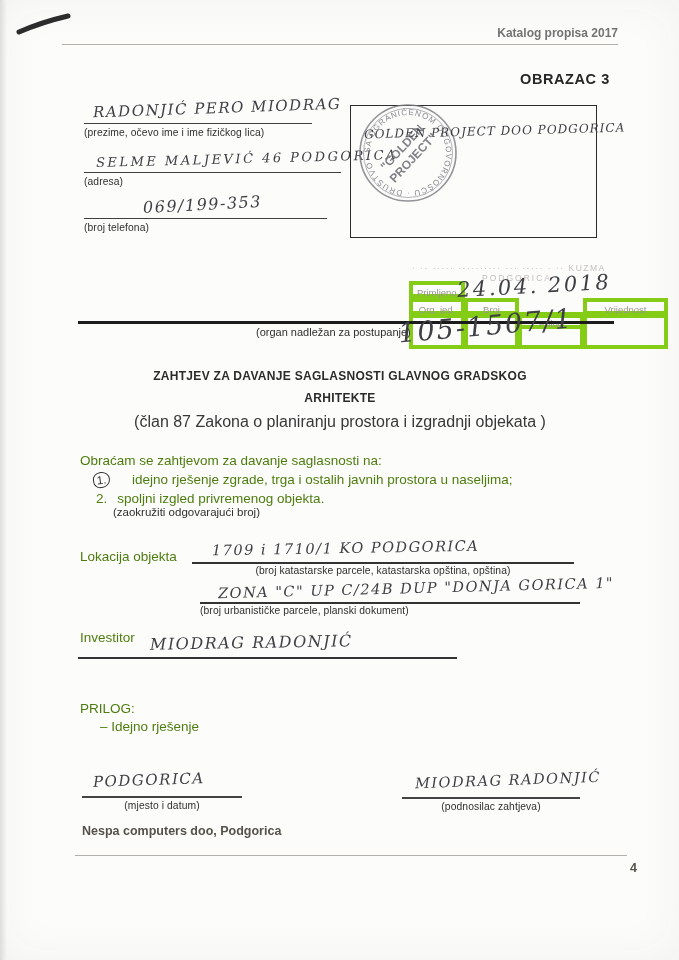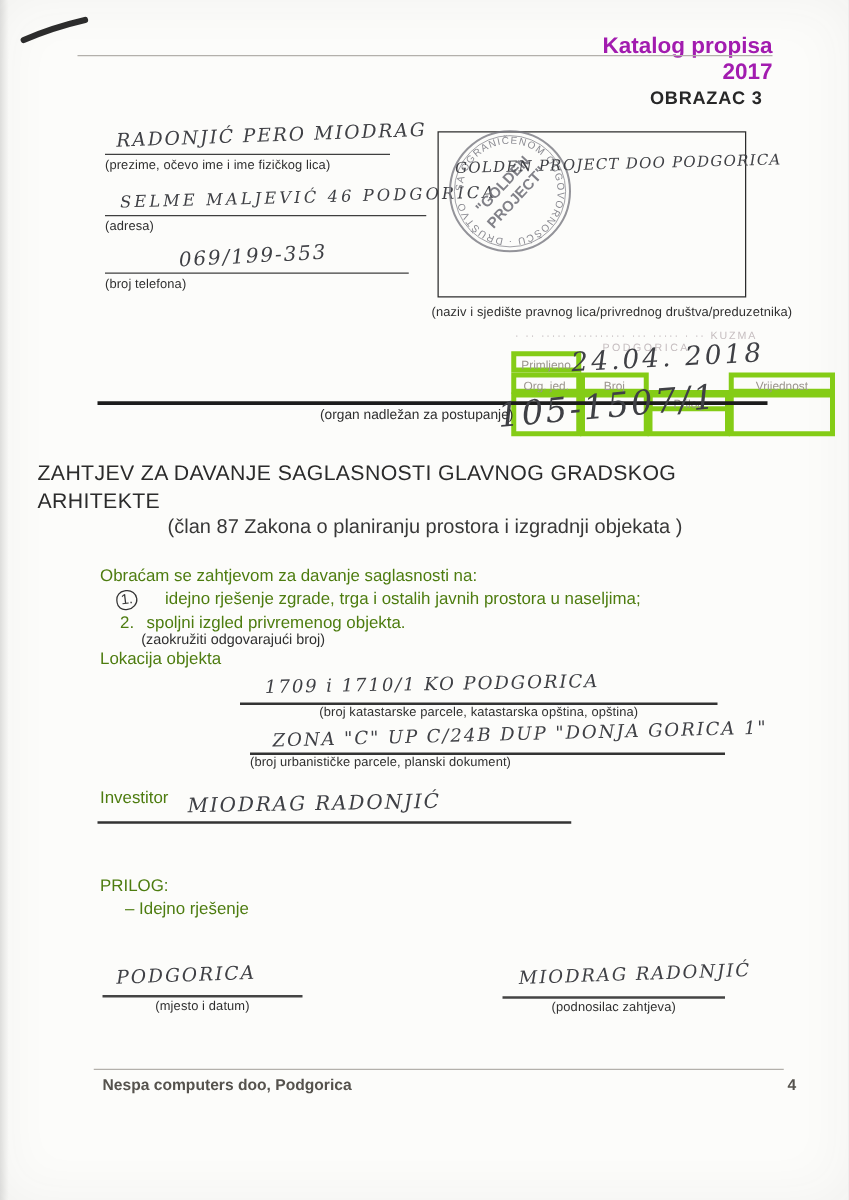--- a/index.html
+++ b/index.html
@@ -26,32 +26,32 @@
     position:absolute;border:4px solid #84cc16;box-sizing:border-box;
     font-size:9.5px;color:#9b958d;line-height:15px;text-align:center;
     background:transparent;
   }
   .faint{color:#c6bec0;font-size:8.5px;letter-spacing:1.5px;white-space:nowrap;}
   .circle-num{
     display:inline-block;width:17px;height:16px;border:1.6px solid #333;
     border-radius:48% 52% 55% 45%;text-align:center;line-height:15px;
     font-size:11.5px;transform:rotate(-7deg);box-sizing:border-box;
   }
-  .title{font-weight:normal;font-size:17px;color:#2b2b2b;letter-spacing:0.3px;}
+  .title{font-weight:bold;font-size:12px;color:#2b2b2b;text-align:center;letter-spacing:0.3px;}
 </style>
 </head>
 <body>
 
 <div class="page">
 
   <svg class="abs" style="left:12px;top:8px;" width="64" height="32">
     <path d="M7,24 Q30,14 56,8" stroke="#151515" stroke-width="5" fill="none" stroke-linecap="round" opacity="0.9"></path>
   </svg>
 
-  <div class="abs" style="left:440px;top:26px;width:178px;text-align:right;font-weight:bold;font-size:18px;color:#a21caf;">Katalog propisa 2017</div>
+  <div class="abs" style="left:440px;top:26px;width:178px;text-align:right;font-weight:bold;font-size:12px;color:#737373;">Katalog propisa 2017</div>
   <div class="rule-light" style="left:62px;top:44px;width:556px;"></div>
 
   <div class="abs" style="left:500px;top:71px;width:110px;text-align:right;font-weight:bold;font-size:14.5px;letter-spacing:0.6px;color:#272727;">OBRAZAC 3</div>
 
   <div class="abs hw" style="left:93px;top:99px;font-size:15px;transform:rotate(-2deg);">RADONJIĆ PERO MIODRAG</div>
   <div class="rule" style="left:84px;top:123px;width:228px;"></div>
   <div class="abs caption" style="left:84px;top:127px;">(prezime, očevo ime i ime fizičkog lica)</div>
 
   <div class="abs hw" style="left:96px;top:151px;font-size:13px;letter-spacing:2.5px;transform:rotate(-1.5deg);">SELME MALJEVIĆ 46 PODGORICA</div>
   <div class="rule" style="left:84px;top:172px;width:257px;"></div>
@@ -75,21 +75,20 @@
       <textPath href="#ringPath">SA OGRANIČENOM ODGOVORNOŠĆU · DRUŠTVO · PODGORICA ·</textPath>
     </text>
     <g transform="rotate(-47 52 52)" fill="#74747c" font-size="12" font-weight="bold" text-anchor="middle" opacity="0.9" font-family="Liberation Sans, sans-serif">
       <text x="52" y="48">"GOLDEN</text>
       <text x="52" y="63">PROJECT"</text>
     </g>
   </svg>
 
   <div class="abs hw" style="left:364px;top:124px;font-size:12px;letter-spacing:1px;transform:rotate(-1.5deg);z-index:3;">GOLDEN PROJECT DOO PODGORICA</div>
 
-  <div class="abs caption" style="left:322px;top:245px;width:335px;text-align:center;">(naziv i sjedište pravnog lica/privrednog društva/preduzetnika)</div>
 
   <div class="abs faint" style="left:412px;top:263px;">· ··  ····· ·········· ···  ····· · ··  KUZMA</div>
   <div class="abs faint" style="left:482px;top:273px;letter-spacing:2px;">PODGORICA</div>
 
   <div class="cell" style="left:409px;top:281px;width:56px;height:17px;text-align:left;padding-left:4px;">Primljeno</div>
   <div class="abs hw" style="left:457px;top:274px;font-size:21px;letter-spacing:2.5px;transform:rotate(-3deg);z-index:4;">24.04. 2018</div>
 
   <div class="cell" style="left:409px;top:298px;width:56px;height:17px;">Org. jed.</div>
   <div class="cell" style="left:464px;top:298px;width:55px;height:17px;">Broj</div>
   <div class="cell" style="left:518px;top:312px;width:66px;height:17px;">Prilog</div>
@@ -110,21 +109,21 @@
 
   <div class="abs printed" style="left:80px;top:453px;">Obraćam se zahtjevom za davanje saglasnosti na:</div>
   <div class="abs" style="left:93px;top:470px;">
     <span class="circle-num">1.</span><span class="printed" style="margin-left:7px;padding-left:15px;">idejno rješenje zgrade, trga i ostalih javnih prostora u naseljima;</span>
   </div>
   <div class="abs" style="left:96px;top:489px;">
     <span class="printed">2.</span><span class="printed" style="margin-left:10px;">spoljni izgled privremenog objekta.</span>
   </div>
   <div class="abs" style="left:113px;top:506px;font-size:11.5px;color:#2f2f2f;">(zaokružiti odgovarajući broj)</div>
 
-  <div class="abs printed" style="left:80px;top:519px;">Lokacija objekta</div>
+  <div class="abs printed" style="left:80px;top:549px;">Lokacija objekta</div>
   <div class="abs hw" style="left:212px;top:540px;font-size:14.5px;transform:rotate(-1deg);">1709 i 1710/1  KO PODGORICA</div>
   <div class="rule" style="left:192px;top:562px;width:382px;height:1.5px;background:#333;"></div>
   <div class="abs caption" style="left:192px;top:565px;width:382px;text-align:center;">(broj katastarske parcele, katastarska opština, opština)</div>
 
   <div class="abs hw" style="left:218px;top:580px;font-size:14.5px;transform:rotate(-1.5deg);">ZONA "C" UP C/24B DUP "DONJA GORICA 1"</div>
   <div class="rule" style="left:200px;top:602px;width:380px;height:1.5px;background:#333;"></div>
   <div class="abs caption" style="left:200px;top:605px;width:380px;text-align:left;">(broj urbanističke parcele, planski dokument)</div>
 
   <div class="abs printed" style="left:80px;top:630px;">Investitor</div>
   <div class="abs hw" style="left:150px;top:633px;font-size:16px;transform:rotate(-1deg);">MIODRAG RADONJIĆ</div>
@@ -135,16 +134,16 @@
 
   <div class="abs hw" style="left:93px;top:771px;font-size:15px;transform:rotate(-2deg);">PODGORICA</div>
   <div class="rule" style="left:82px;top:796px;width:160px;height:1.5px;background:#444;"></div>
   <div class="abs caption" style="left:82px;top:800px;width:160px;text-align:center;">(mjesto i datum)</div>
 
   <div class="abs hw" style="left:415px;top:772px;font-size:14.5px;transform:rotate(-2deg);">MIODRAG RADONJIĆ</div>
   <div class="rule" style="left:402px;top:797px;width:178px;height:1.5px;background:#444;"></div>
   <div class="abs caption" style="left:402px;top:801px;width:178px;text-align:center;">(podnosilac zahtjeva)</div>
 
   <div class="rule-light" style="left:75px;top:855px;width:552px;"></div>
-  <div class="abs" style="left:82px;top:861px;font-weight:bold;font-size:12.5px;color:#55524d;">Nespa computers doo, Podgorica</div>
+  <div class="abs" style="left:82px;top:824px;font-weight:bold;font-size:12.5px;color:#55524d;">Nespa computers doo, Podgorica</div>
   <div class="abs" style="left:630px;top:861px;font-weight:bold;font-size:12.5px;color:#55524d;">4</div>
 
 </div>
 
 </body></html>

